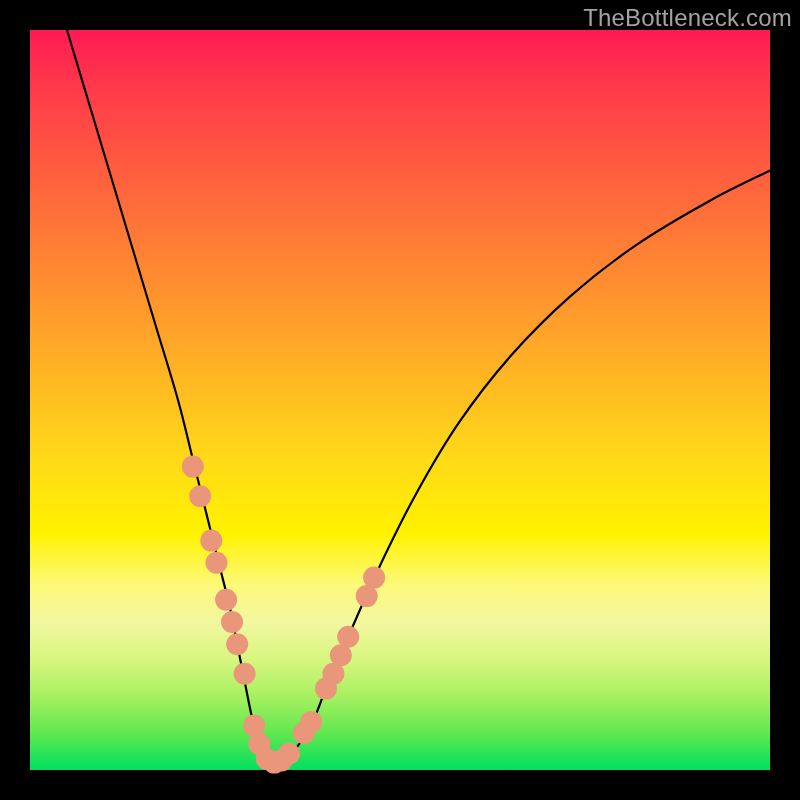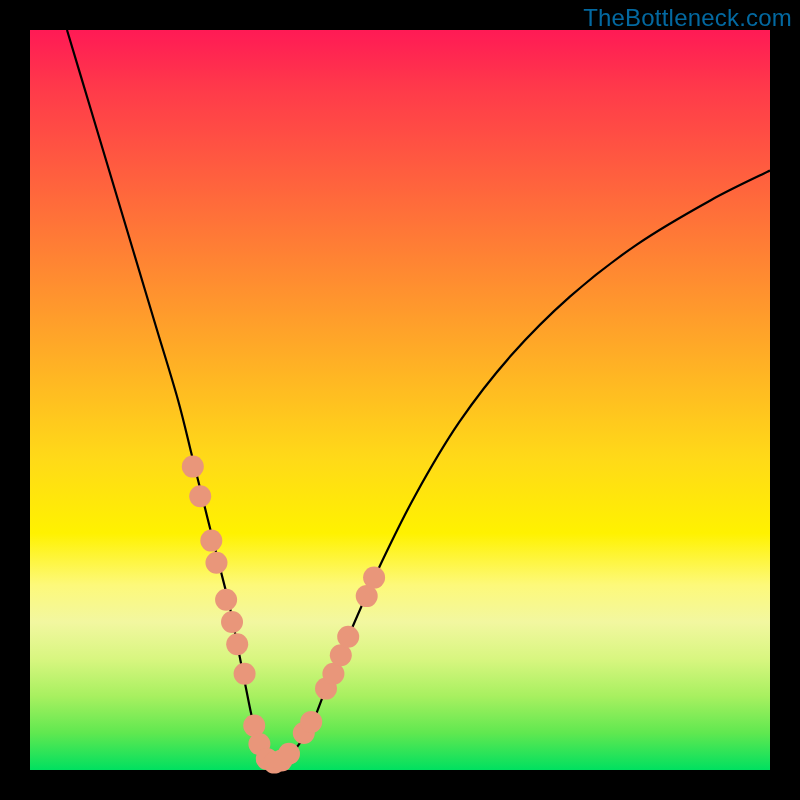--- a/index.html
+++ b/index.html
@@ -39,21 +39,21 @@
       #d8f680 85%,
       #a8f060 90%,
       #60e850 95%,
       #00e060 100%
     );
   }
   .watermark {
     position: absolute;
     top: 4px;
     right: 8px;
-    color: #0369a1;
+    color: #a3a3a3;
     font-size: 24px;
     font-weight: 500;
     letter-spacing: 0.2px;
     user-select: none;
   }
   svg.curve {
     position: absolute;
     left: 0;
     top: 0;
     width: 740px;

